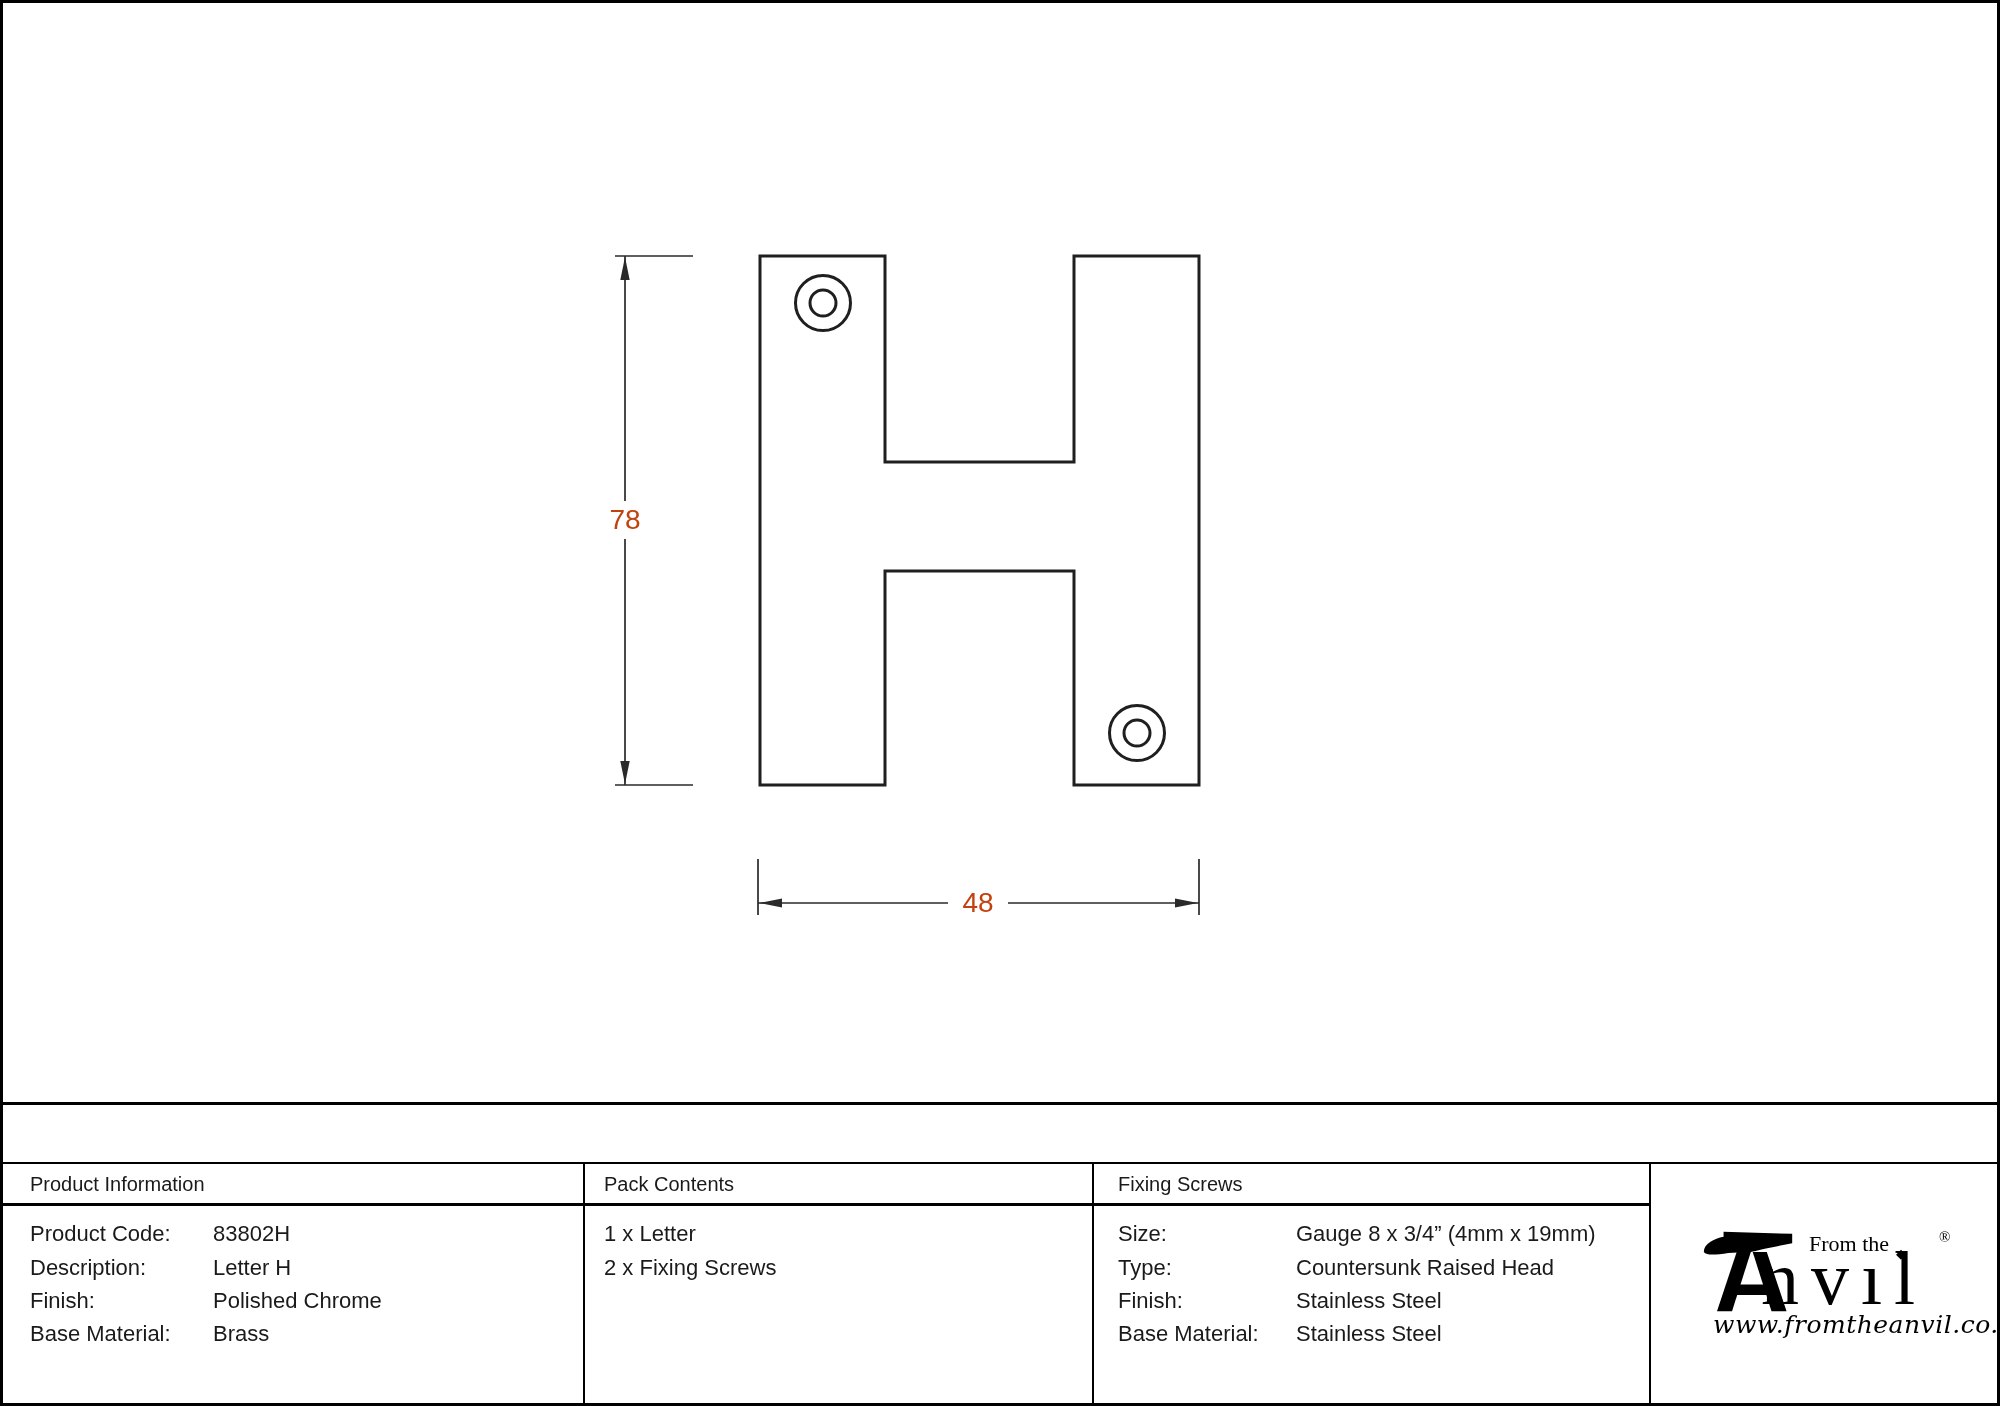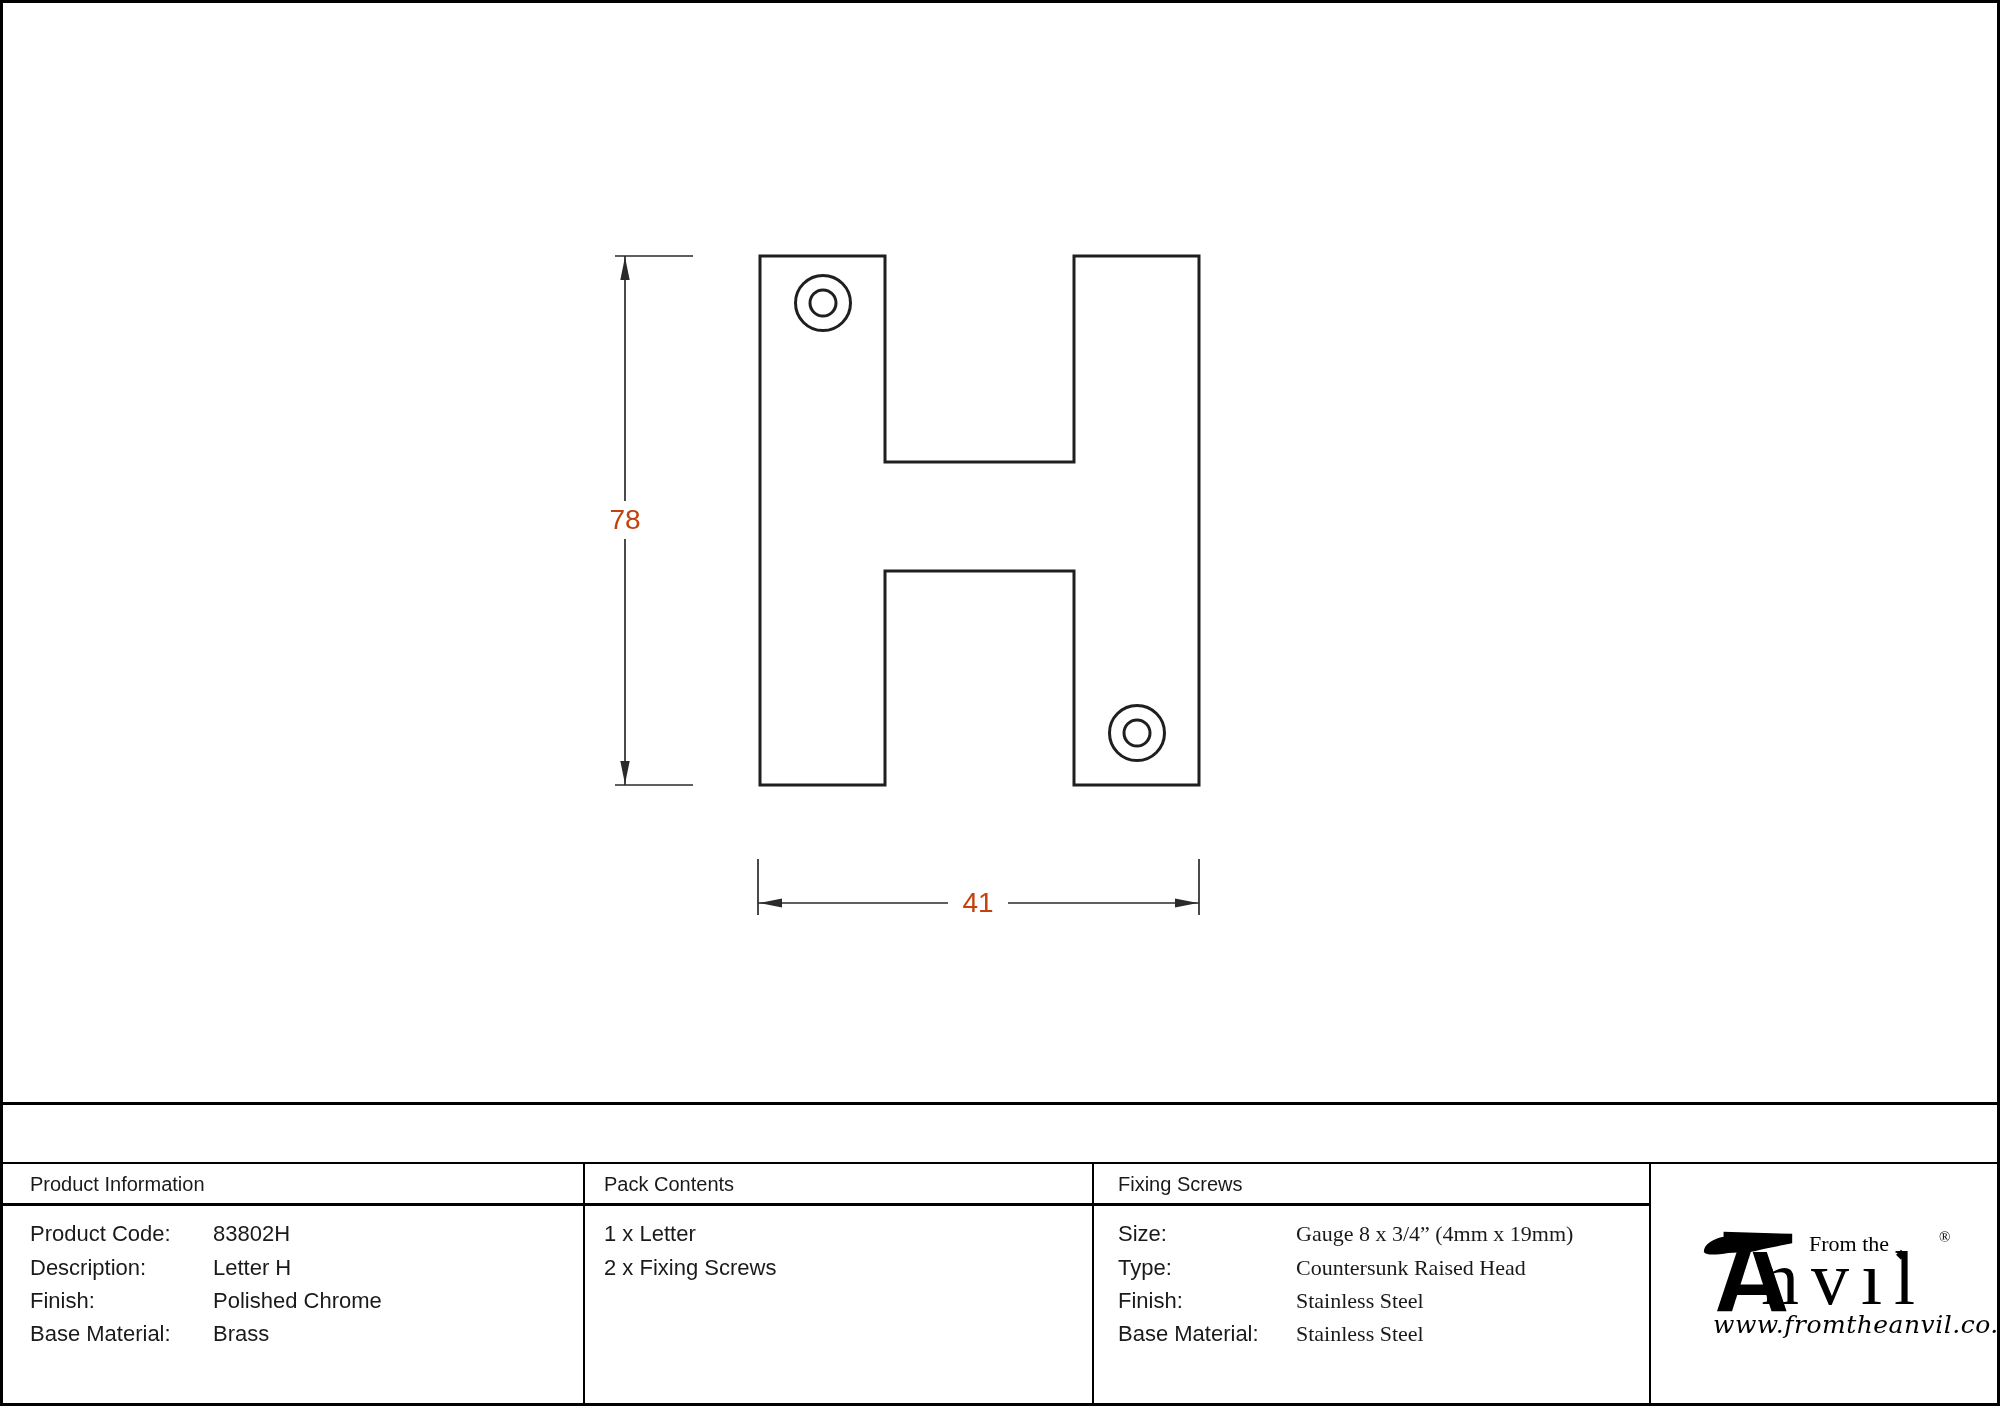--- a/index.html
+++ b/index.html
@@ -22,21 +22,21 @@
   .note-bar{
     position:absolute;left:0;top:1102px;width:1994px;height:57px;
     display:flex;align-items:center;
   }
   .note-bar span{margin-left:27px;font-size:23px;}
   .th{position:absolute;top:1162px;height:38px;line-height:38px;font-size:20px;font-weight:normal;}
   .cell{position:absolute;height:34px;line-height:34px;font-size:22px;white-space:nowrap;}
   .r0{top:1214px;} .r1{top:1248px;} .r2{top:1281px;} .r3{top:1314px;}
   .c1l{left:27px;} .c1v{left:210px;}
   .c2l{left:601px;}
-  .c3l{left:1115px;} .c3v{left:1293px;font-family:Liberation Serif, serif;}
+  .c3l{left:1115px;} .c3v{left:1293px;}
   
   .logo-serif{font-family:"Liberation Serif","DejaVu Serif",serif;color:#000;}
   .brand-prefix{position:absolute;left:1806px;top:1228px;font-size:22px;}
   .brand-name{position:absolute;left:1752px;top:1237px;font-size:76px;line-height:1;letter-spacing:12px;margin-left:6px;}
   .brand-idot{position:absolute;left:1893px;top:1243px;font-size:13px;}
   .brand-reg{position:absolute;left:1936px;top:1226px;font-size:15px;}
   .brand-url{
     position:absolute;left:1710px;top:1307px;font-size:25px;font-style:italic;
     font-family:"DejaVu Serif",serif;letter-spacing:0.5px;color:#000;
   }
@@ -63,21 +63,21 @@
     </g>
     <g class="dim">
       <line x1="755" y1="856" x2="755" y2="912"></line>
       <line x1="1196" y1="856" x2="1196" y2="912"></line>
       <line x1="755" y1="900" x2="1196" y2="900"></line>
       <polygon points="756,900 779,895.4 779,904.6"></polygon>
       <polygon points="1195,900 1172,895.4 1172,904.6"></polygon>
     </g>
   </svg>
   <div class="dim-label" style="left:592px;top:498px;">78</div>
-  <div class="dim-label" style="left:945px;top:881px;">41</div>
+  <div class="dim-label" style="left:945px;top:881px;">48</div>
 
   <div class="hline" style="top:1099px;height:3px;"></div>
   <div class="hline" style="top:1159px;height:2px;"></div>
 
   <div class="hline" style="top:1200px;height:3px;width:1646px;"></div>
   <div class="vline" style="left:580px;"></div>
   <div class="vline" style="left:1089px;"></div>
   <div class="vline" style="left:1646px;"></div>
 
   <div class="th c1l">Product Information</div>

